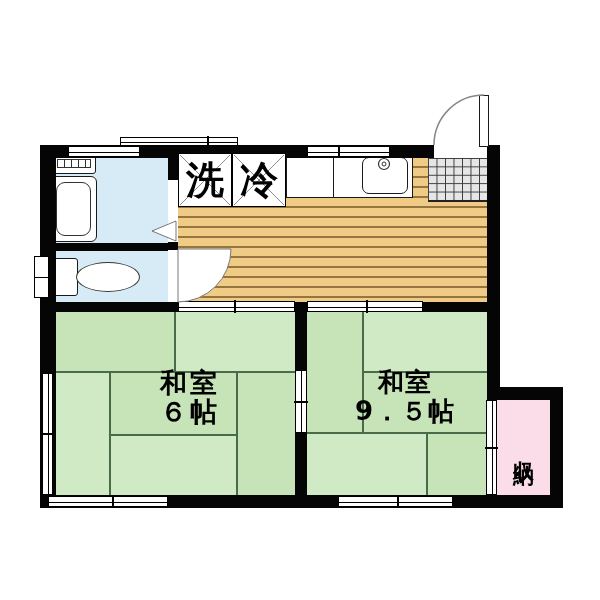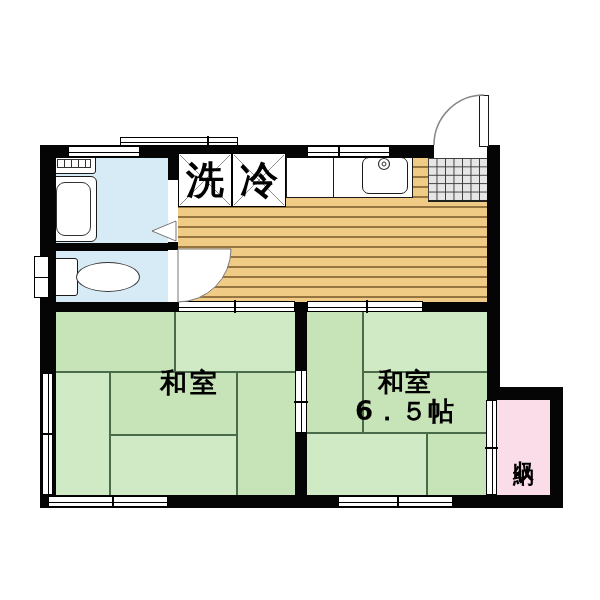--- a/index.html
+++ b/index.html
@@ -169,21 +169,22 @@
     <path d="M 178 249 L 231 249 A 53 53 0 0 1 178 302 Z" fill="#ffffff" stroke="#777" stroke-width="1"></path>
 
     <path d="M 152 231 L 176 221 L 176 241 Z" fill="#ffffff" stroke="#555" stroke-width="0.8"></path>
 
     <circle cx="384" cy="164" r="5.5" fill="#fff" stroke="#333" stroke-width="1.2"></circle>
     <circle cx="384" cy="164" r="2" fill="none" stroke="#333" stroke-width="1"></circle>
   </svg>
 
   <div class="abs lbl" style="left:100px;top:368px;width:180px;font-size:27px;line-height:29px;letter-spacing:3px;">
     <div>和室</div>
+    <div>６帖</div>
   </div>
   <div class="abs lbl" style="left:320px;top:368px;width:170px;font-size:26px;line-height:29px;letter-spacing:1px;">
     <div>和室</div>
-    <div>6．５帖</div>
+    <div>9．５帖</div>
   </div>
   <div class="abs lbl" style="left:497px;top:412px;width:53px;height:72px;display:flex;align-items:center;justify-content:center;
        writing-mode:vertical-rl;font-size:21px;letter-spacing:4px;">収納</div>
 
 </div>
 
 </body></html>

